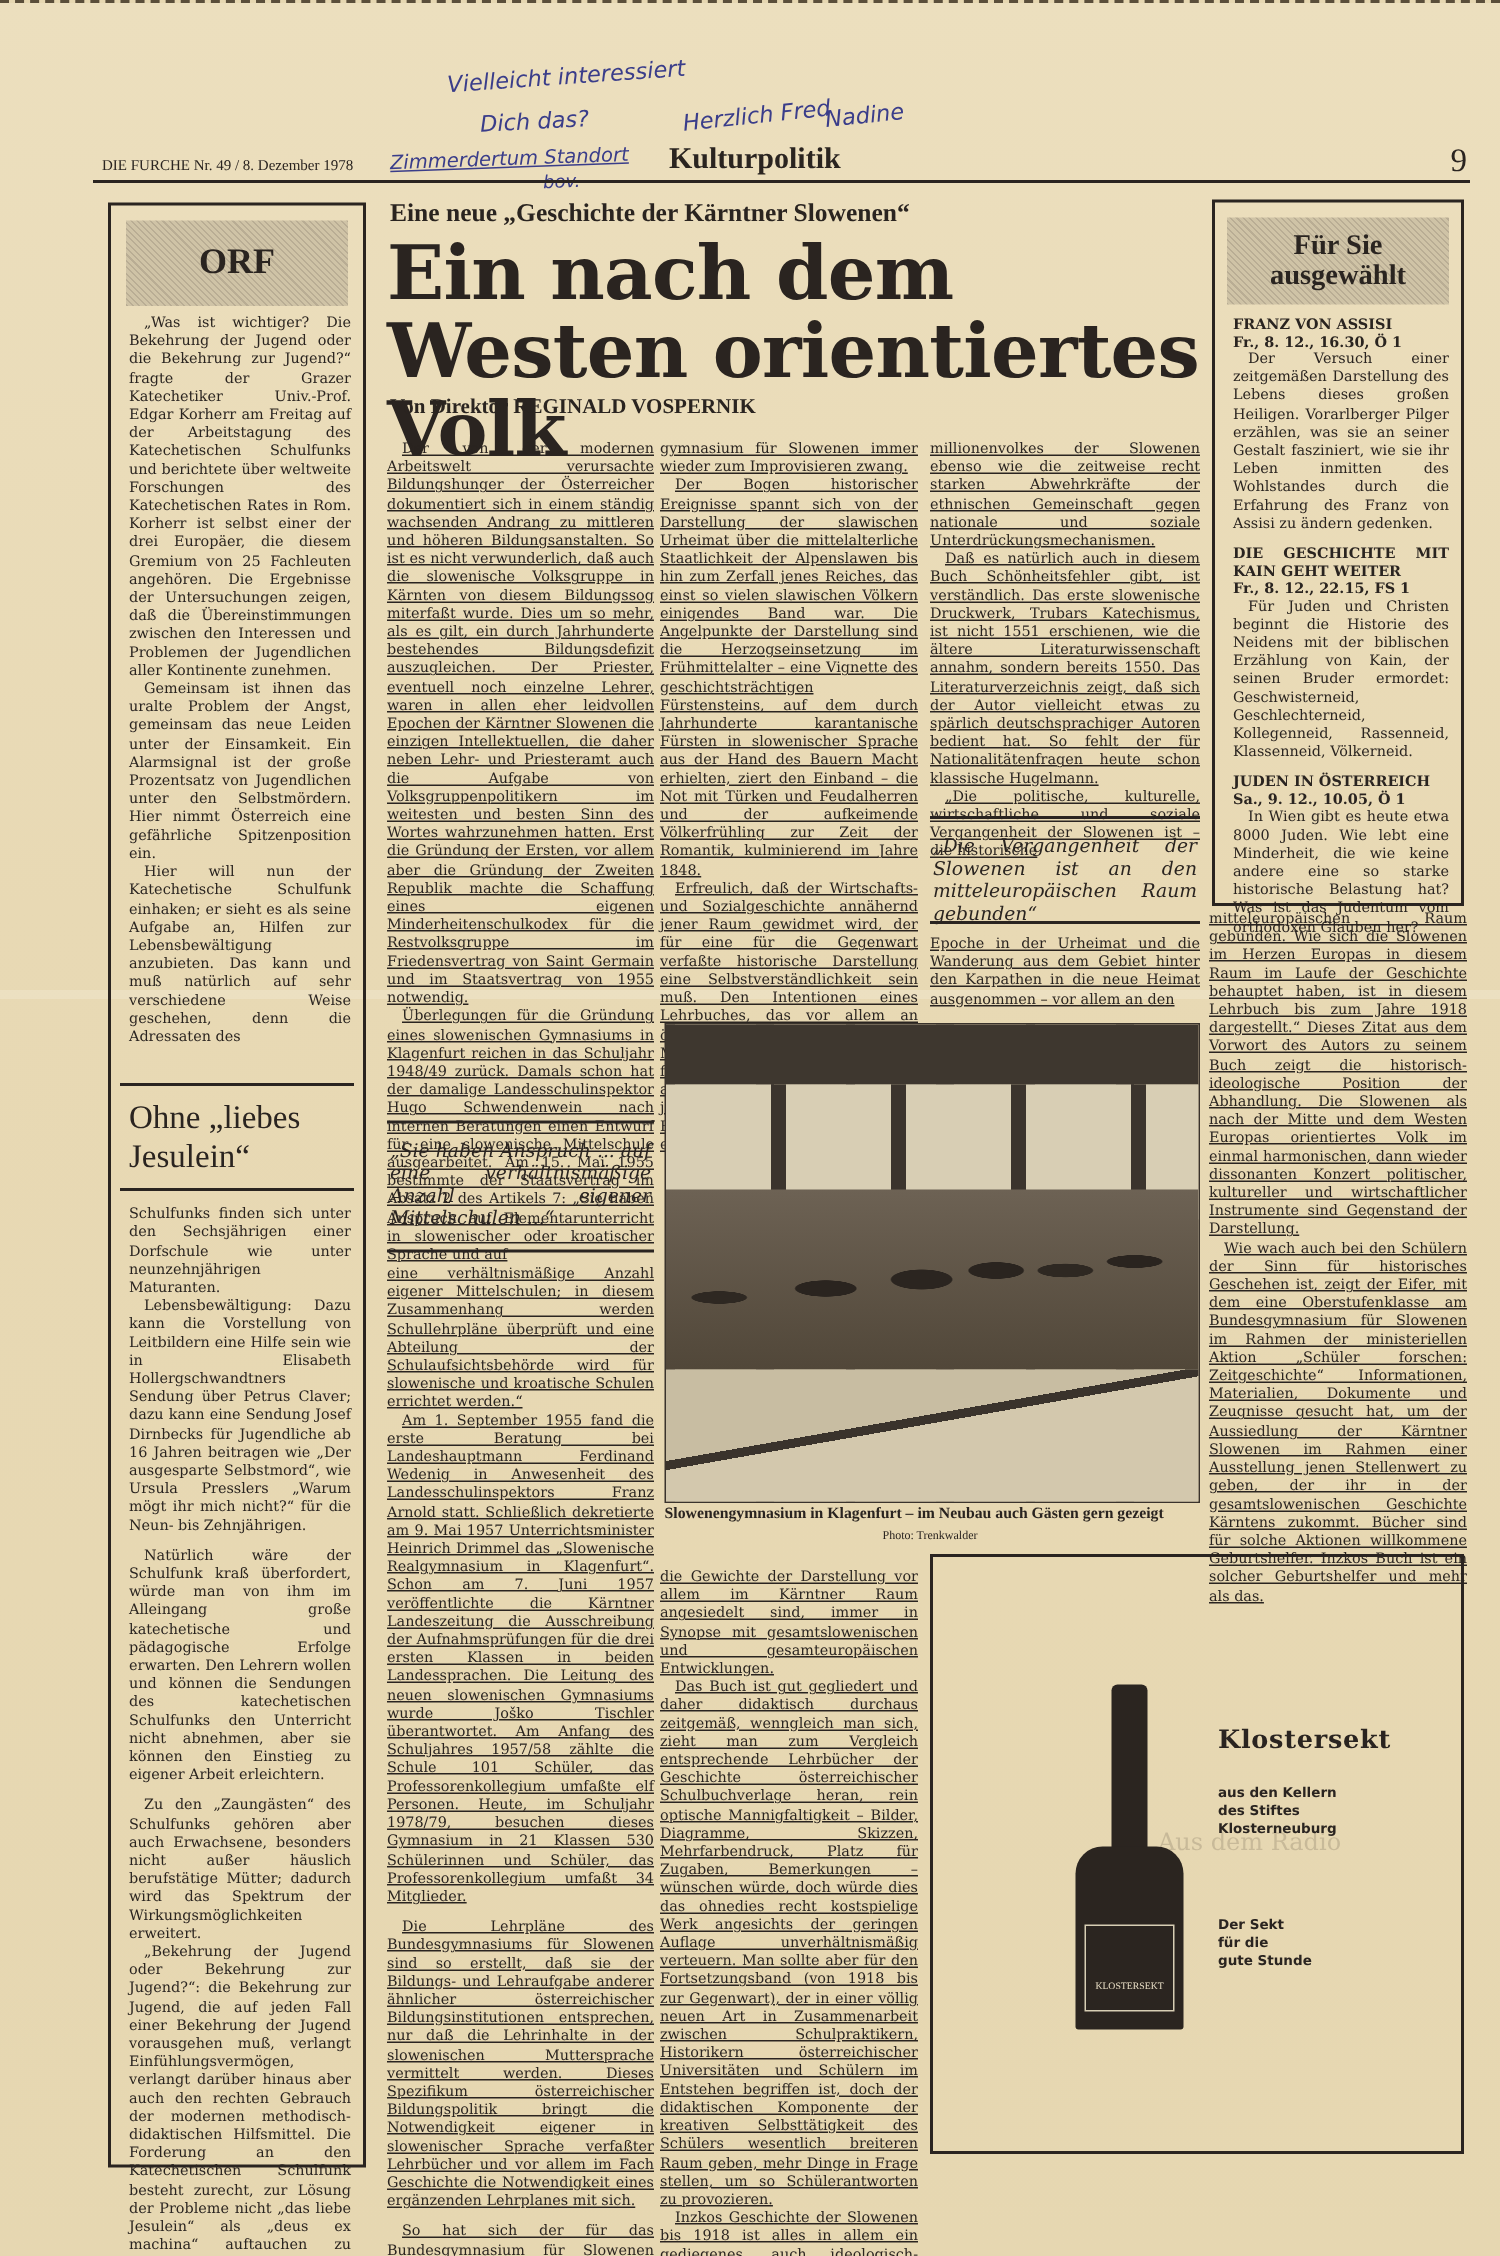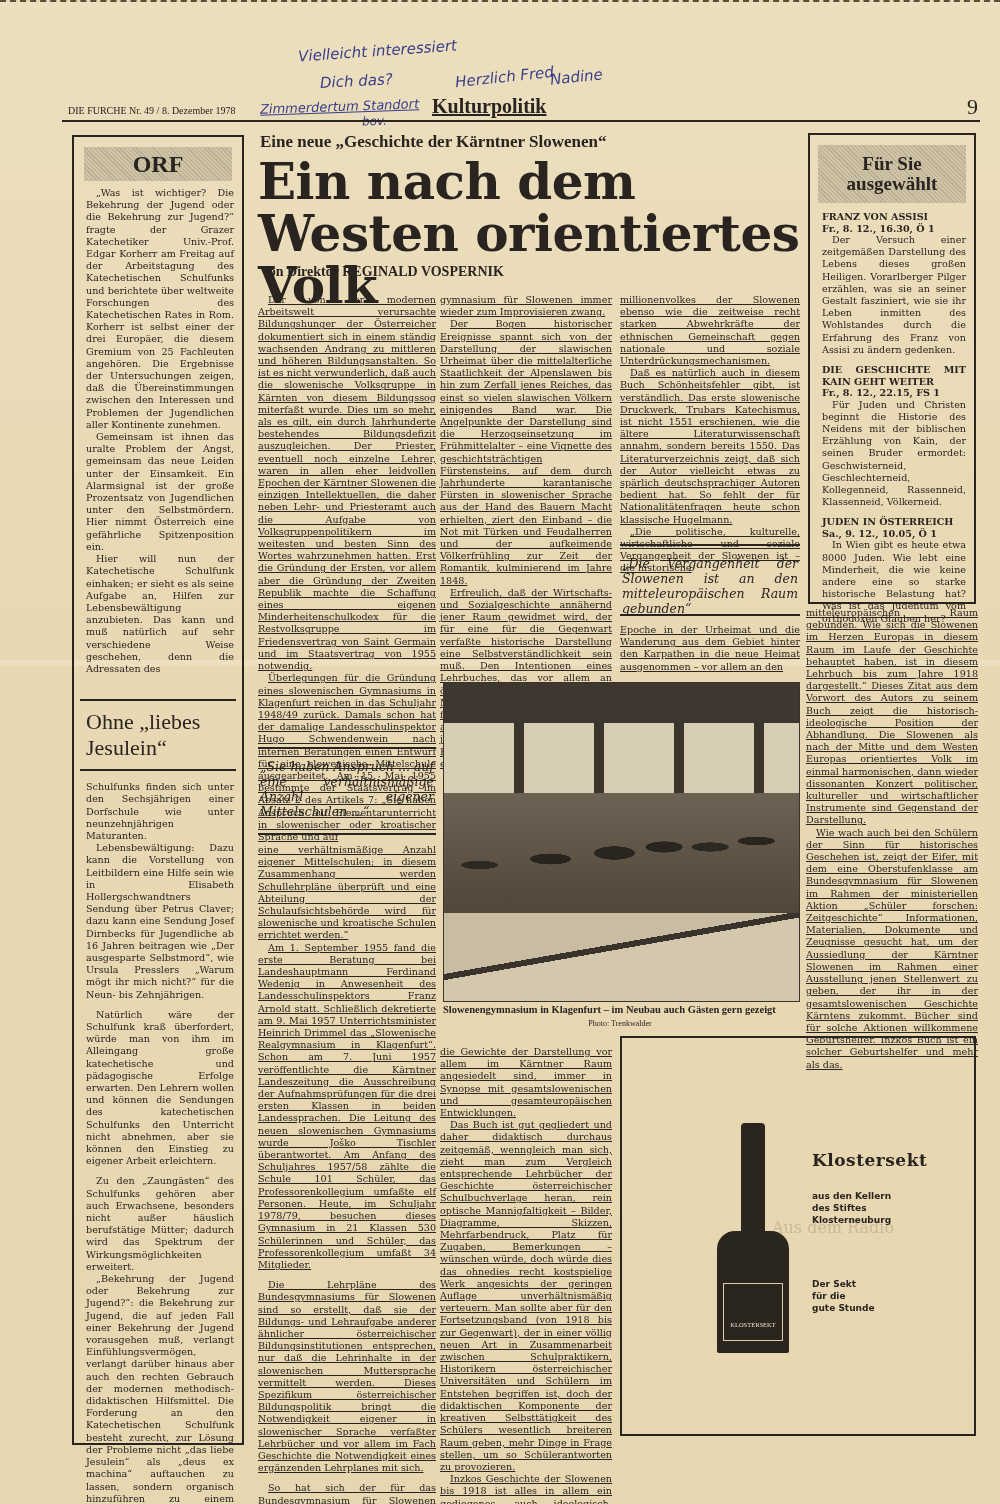--- a/index.html
+++ b/index.html
@@ -26,31 +26,31 @@
   .hw3 { left: 455px; top: 66px; transform: rotate(-6deg); }
   .hw4 { left: 550px; top: 66px; transform: rotate(-6deg); }
   .hw5 { left: 260px; top: 97px; font-size: 13px; transform: rotate(-2deg); text-decoration: underline; }
   .hw6 { left: 362px; top: 112px; font-size: 12px; transform: rotate(-2deg); }
 
   .masthead {
     position: absolute; left: 62px; top: 92px; width: 918px; height: 28px;
     border-bottom: 2px solid #2a2420;
   }
   .mast-left { position: absolute; left: 6px; bottom: 4px; font-size: 10px; font-family: "Liberation Serif", serif; }
-  .mast-section { position: absolute; left: 370px; bottom: 2px; font-size: 20px; font-weight: bold; font-family: "Liberation Serif", serif; text-decoration: underline; }
+  .mast-section { position: absolute; left: 384px; bottom: 2px; font-size: 20px; font-weight: bold; font-family: "Liberation Serif", serif; }
   .mast-page { position: absolute; right: 2px; bottom: 0px; font-size: 22px; font-family: "Liberation Serif", serif; }
 
   .box { position: absolute; border: 2px solid #2a2420; }
   .col-text { font-size: 9.6px; line-height: 12.2px; text-align: justify; hyphens: auto; }
   .col-text p { text-indent: 10px; margin-bottom: 0; }
   .col-text p.gap { margin-top: 8px; }
 
   .orf-box { left: 72px; top: 133px; width: 172px; height: 1310px; }
   .orf-head {
-    margin: 10px 10px 6px; height: 34px; background: repeating-linear-gradient(45deg,#b9ad94,#b9ad94 1px,#cfc3a6 1px,#cfc3a6 3px);
+    margin: 10px 10px 6px; height: 57px; background: repeating-linear-gradient(45deg,#b9ad94,#b9ad94 1px,#cfc3a6 1px,#cfc3a6 3px);
     display: flex; align-items: center; justify-content: center;
     font-size: 24px; font-weight: bold; font-family: "Liberation Serif", serif; color: #2a2420;
   }
   .orf-body { padding: 0 8px 0 12px; }
   .side-head {
     margin: 24px 6px 10px; padding: 8px 0; border-top: 2px solid #2a2420; border-bottom: 2px solid #2a2420;
     font-size: 22px; line-height: 26px; font-family: "Liberation Serif", serif; padding-left: 6px;
   }
 
   .kicker { position: absolute; left: 260px; top: 130px; font-size: 17px; font-weight: bold; font-family: "Liberation Serif", serif; }

